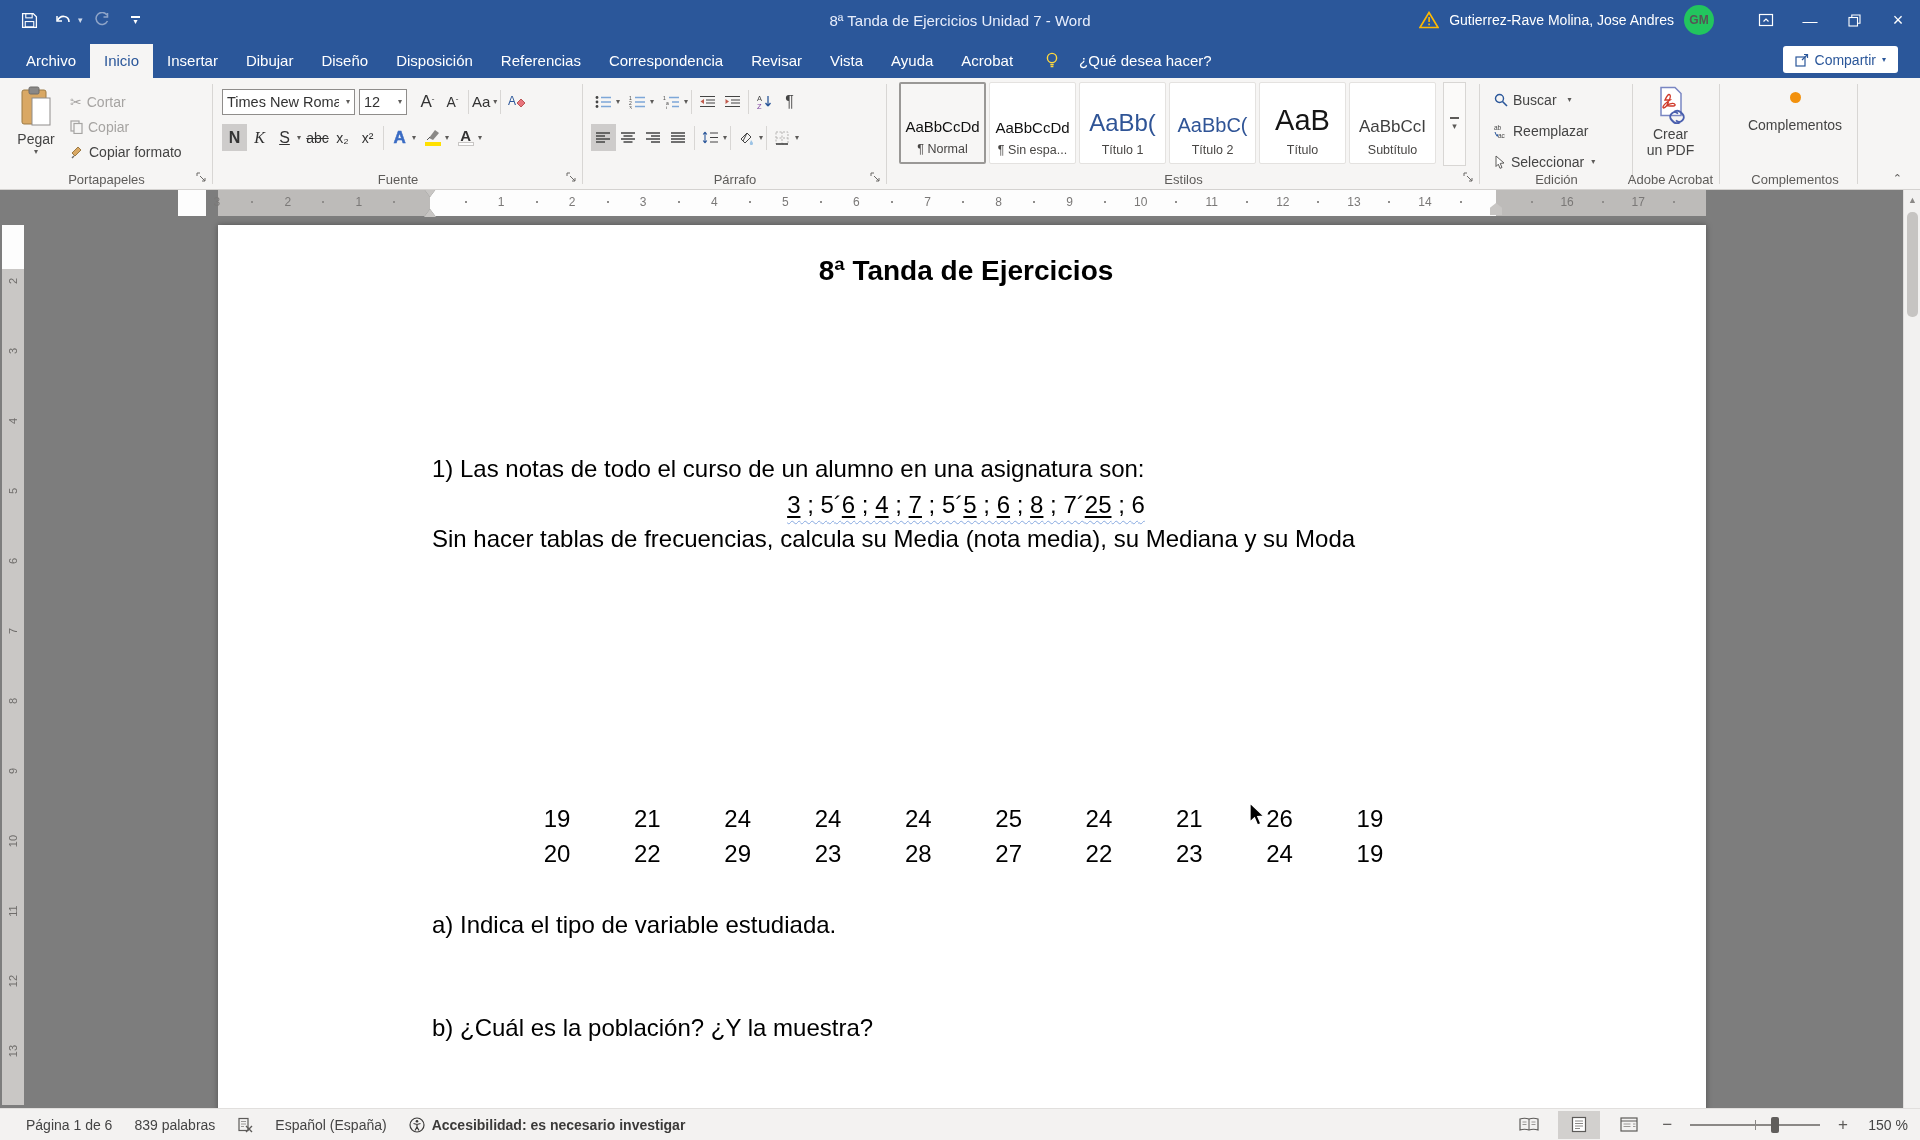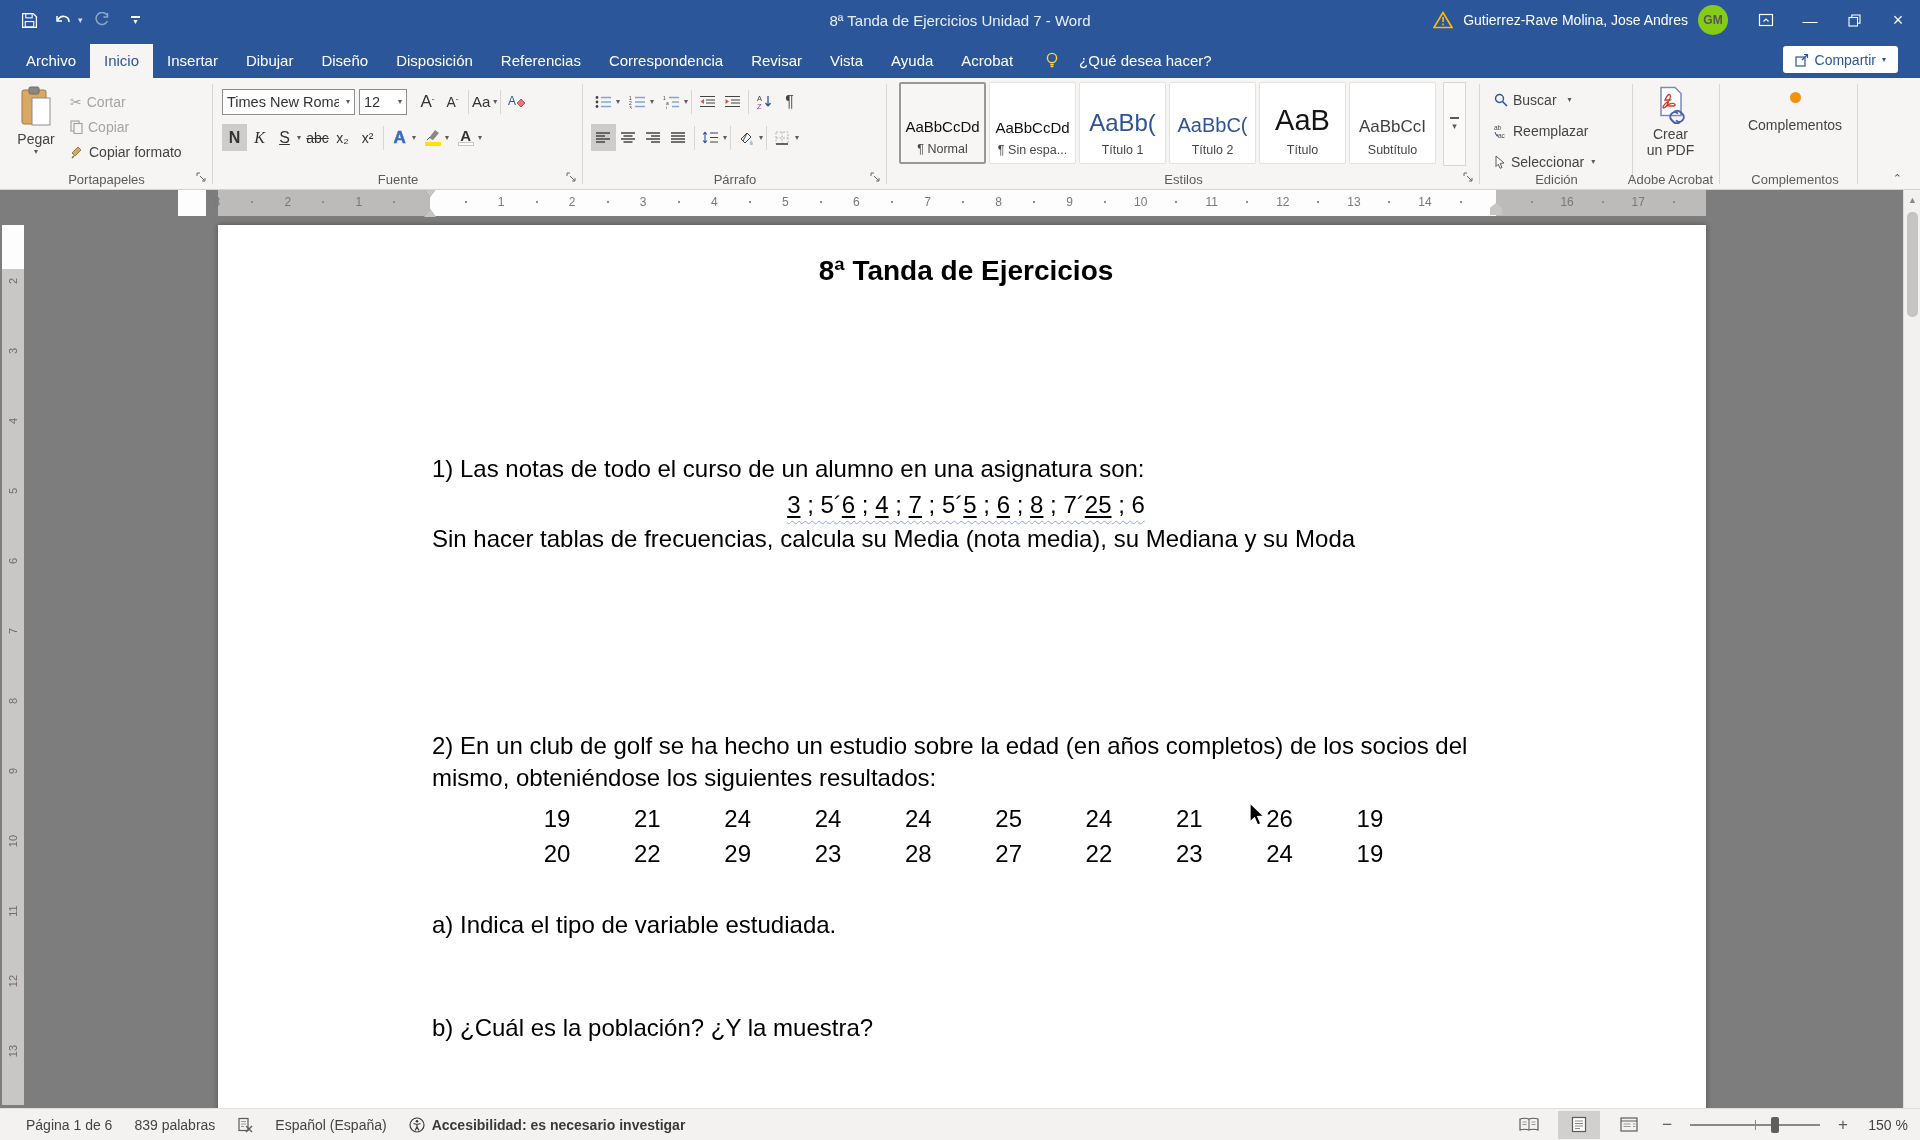--- a/index.html
+++ b/index.html
@@ -9,21 +9,21 @@
 
   
   .titlebar { position:absolute; top:0; left:0; width:1920px; height:40px; background:#2b579a; display:flex; align-items:center; color:#fff; }
   .qat { display:flex; align-items:center; gap:4px; padding-left:14px; }
   .qat-btn { width:30px; height:30px; display:flex; align-items:center; justify-content:center; color:#fff; }
   .qat-btn.disabled { color:#8ea4c8; }
   .qat-chev { font-size:9px; color:#cfd9ea; margin-left:-4px; }
   .tb-title { position:absolute; left:0; right:0; text-align:center; font-size:15px; color:#e8eefc; pointer-events:none; }
   .tb-right { position:absolute; right:0; top:0; height:40px; display:flex; align-items:center; gap:0; }
   .tb-user { font-size:14px; color:#fff; margin:0 10px 0 8px; }
-  .avatar { width:30px; height:30px; border-radius:50%; background:#84cc16; color:#555; font-size:12px; font-weight:bold; display:flex; align-items:center; justify-content:center; margin-right:16px; }
+  .avatar { width:30px; height:30px; border-radius:50%; background:#22c55e; color:#555; font-size:12px; font-weight:bold; display:flex; align-items:center; justify-content:center; margin-right:30px; }
   .winbtn { width:44px; height:40px; display:flex; align-items:center; justify-content:center; color:#fff; font-size:15px; }
 
   
   .tabrow { position:absolute; top:40px; left:0; width:1920px; height:38px; background:#2b579a; display:flex; align-items:flex-end; }
   .tabs { display:flex; align-items:flex-end; padding-left:12px; }
   .tab { font-size:15px; color:#ffffff; padding:8px 14px 9px; cursor:default; }
   .tab.active { background:#f6f5f4; color:#2b579a; }
   .tellme { display:flex; align-items:center; gap:20px; color:#fff; font-size:15px; margin-left:18px; padding-bottom:9px; }
   .share-btn { position:absolute; right:22px; top:6px; height:27px; background:#fff; border-radius:3px; color:#2b579a; font-size:14px; display:flex; align-items:center; gap:6px; padding:0 12px; }
 
@@ -585,21 +585,20 @@
         <span class="vnum" style="top:680px">11</span>
         <span class="vnum" style="top:750px">12</span>
         <span class="vnum" style="top:820px">13</span>
       </div>
 
     <div class="page">
       <div class="doc-block doc-title" style="top:30px;">8ª Tanda de Ejercicios</div>
       <div class="doc-block" style="top:228px;">1) Las notas de todo el curso de un alumno en una asignatura son:</div>
       <div class="doc-block values-line" style="top:264px;"><span class="wavy" id="ex1-values"><span class="u">3</span><span> ; </span><span>5´</span><span class="u">6</span><span> ; </span><span class="u">4</span><span> ; </span><span class="u">7</span><span> ; </span><span>5´</span><span class="u">5</span><span> ; </span><span class="u">6</span><span> ; </span><span class="u">8</span><span> ; </span><span>7´</span><span class="u">25</span><span> ; </span><span class="">6</span></span></div>
       <div class="doc-block" style="top:298px;">Sin hacer tablas de frecuencias, calcula su Media (nota media), su Mediana y su Moda</div>
-      <div class="doc-block" style="top:505px;">2) En un club de golf se ha hecho un estudio sobre la edad (en años completos) de los socios del mismo, obteniéndose los siguientes resultados:</div>
       <div class="doc-block numrow" id="ex2-row1" style="top:578px;">
           <span class="numcell">19</span>
           <span class="numcell">21</span>
           <span class="numcell">24</span>
           <span class="numcell">24</span>
           <span class="numcell">24</span>
           <span class="numcell">25</span>
           <span class="numcell">24</span>
           <span class="numcell">21</span>
           <span class="numcell">26</span>

